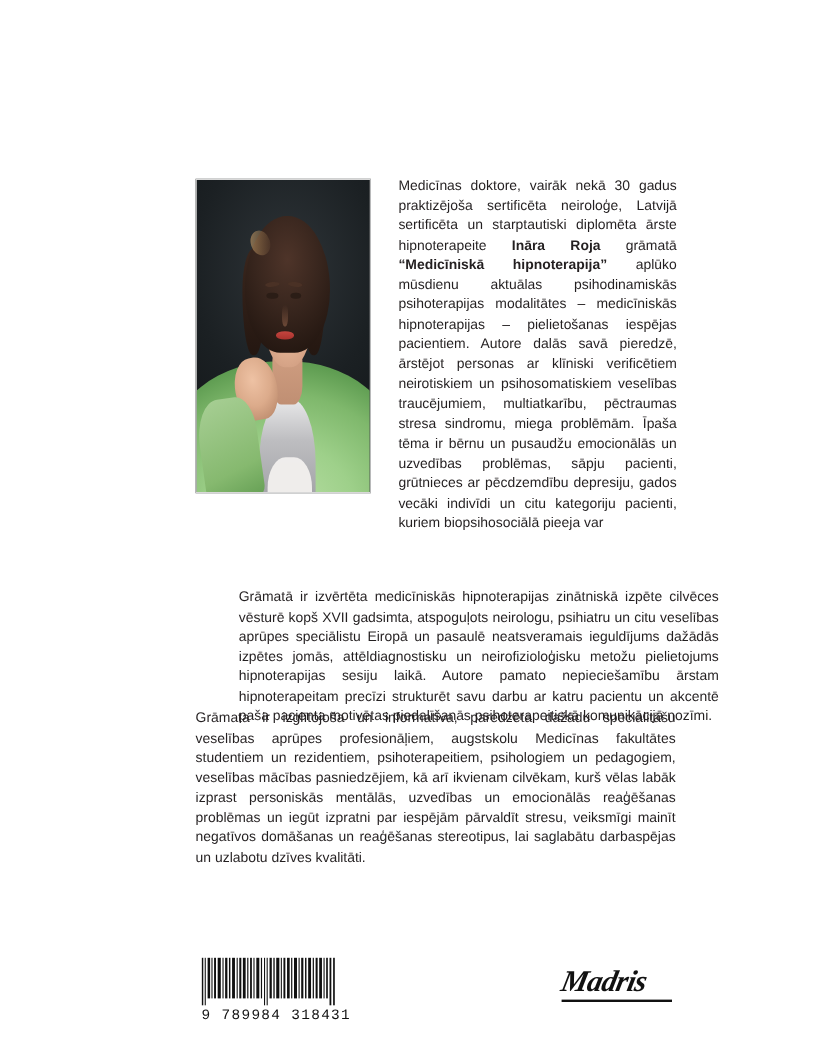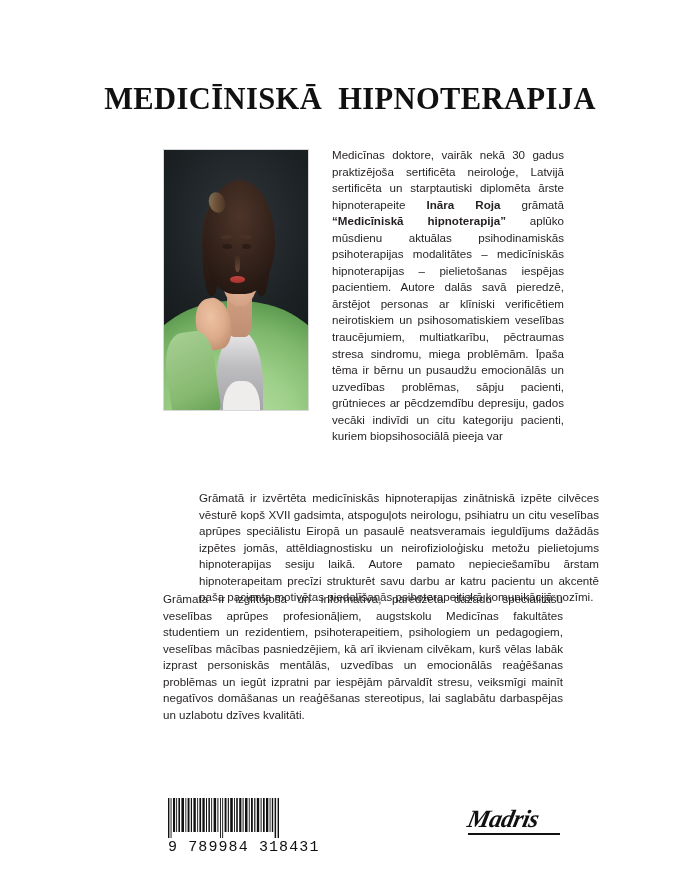--- a/index.html
+++ b/index.html
@@ -248,21 +248,21 @@
     width: 112px;
   }
   .barcode-bars {
     display: block;
     width: 112px;
     height: 40px;
   }
   .barcode-digits {
     display: block;
     font-family: "Liberation Mono", "DejaVu Sans Mono", monospace;
-    font-size: 15px;
+    font-size: 12px;
     letter-spacing: 1.1px;
     color: #111;
     margin-top: 1px;
     text-align: left;
     white-space: pre;
   }
 
   
   .logo-block {
     position: absolute;
@@ -289,21 +289,20 @@
     width: 92px;
     height: 2px;
     background: #111;
   }
 </style>
 </head>
 <body>
 
 <div class="page">
 
-  <div class="title">MEDICĪNISKĀ  HIPNOTERAPIJA</div>
 
   <div class="photo-wrap">
     <div class="photo">
       <div class="ph-bg"></div>
       <div class="ph-cardigan"></div>
       <div class="ph-top"></div>
       <div class="ph-lace"></div>
       <div class="ph-neck"></div>
       <div class="ph-hair-l"></div>
       <div class="ph-hair-r"></div>

